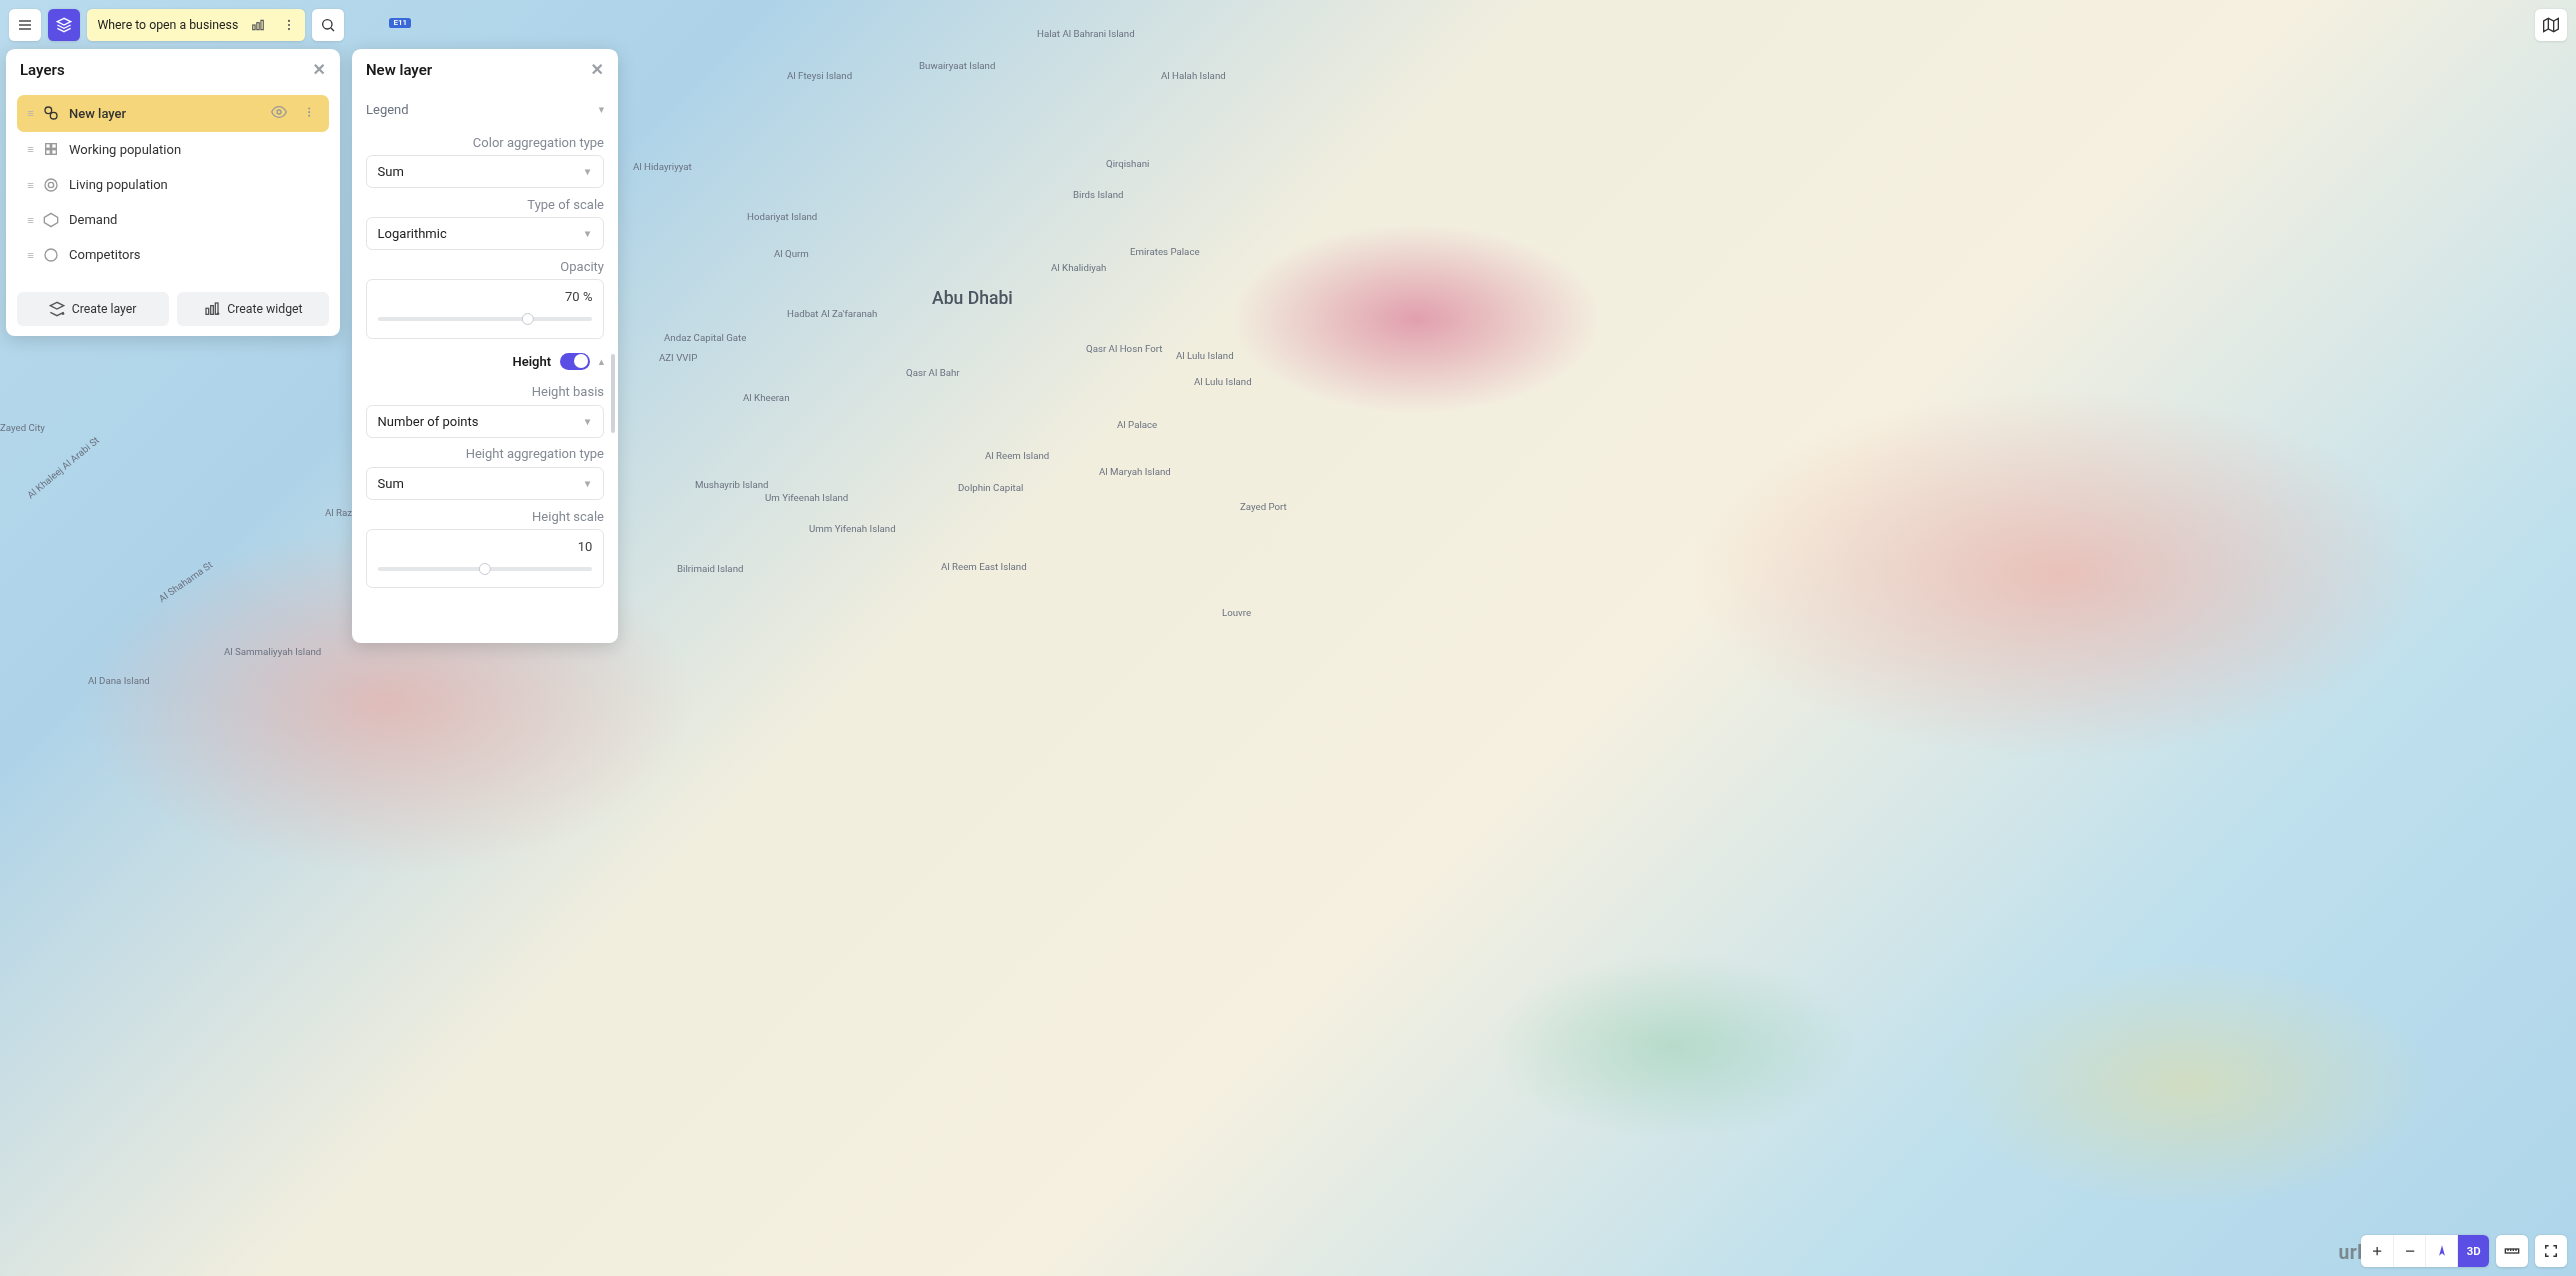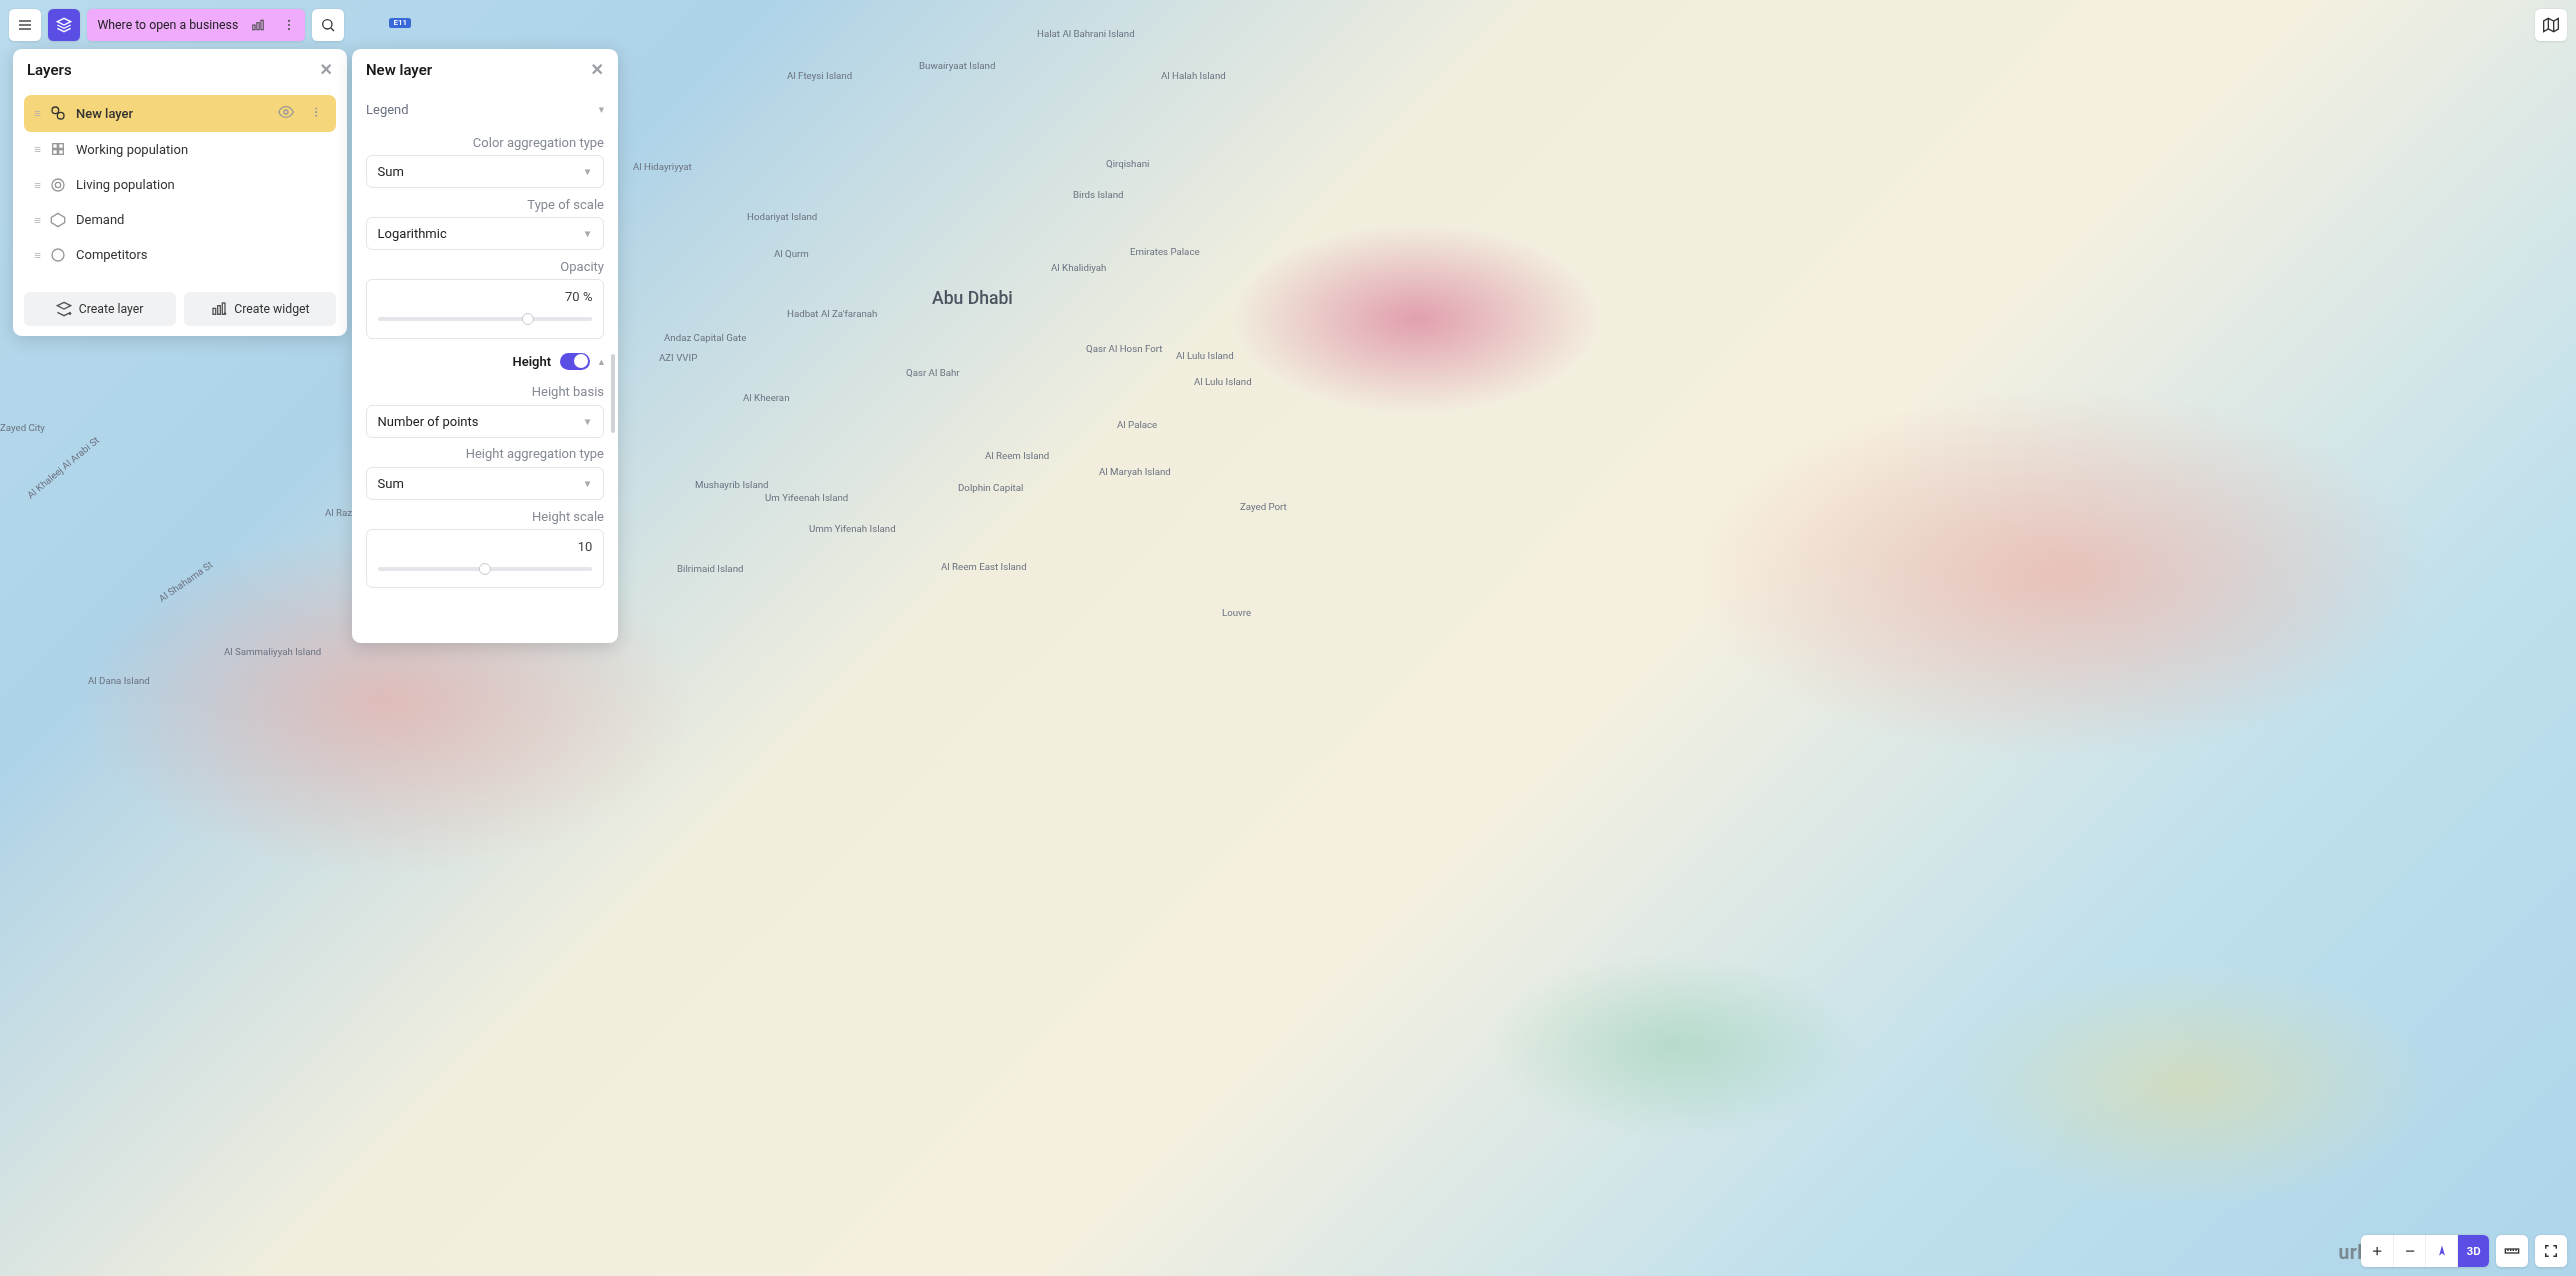--- a/index.html
+++ b/index.html
@@ -34,21 +34,21 @@
 
   
   .topbar { position: absolute; top: 8.8px; left: 8.8px; display: flex; gap: 7px; z-index: 20; }
   .icon-btn {
     width: 32px; height: 32px; background: #fff; border-radius: 5.3px;
     display: flex; align-items: center; justify-content: center;
     cursor: pointer; box-shadow: 0 0.9px 2.6px rgba(0,0,0,0.1);
   }
   .icon-btn.primary { background: #5b4ee5; color: #fff; }
   .project-bar {
-    height: 32px; background: #f0abfc; border-radius: 5.3px;
+    height: 32px; background: #fef9c3; border-radius: 5.3px;
     display: flex; align-items: center; padding: 0 3.5px 0 10.6px; gap: 7px;
     box-shadow: 0 0.9px 2.6px rgba(0,0,0,0.1);
     font-size: 12.3px; color: #222;
   }
   .project-bar .mini-btn { width: 24.6px; height: 24.6px; display:flex; align-items:center; justify-content:center; cursor:pointer; border-radius:3.5px; color:#555; }
   .top-right { position: absolute; top: 8.8px; right: 8.8px; z-index: 20; }
 
   
   .panel {
     position: absolute;
@@ -58,21 +58,21 @@
     z-index: 15;
   }
   .panel-header {
     display: flex; align-items: center; justify-content: space-between;
     padding: 12.3px 14px 10.6px 14px;
     font-size: 15px; font-weight: 600; color: #1a1a1a;
   }
   .close-x { color: #9aa0a6; cursor: pointer; font-size: 16px; line-height: 1; }
 
   
-  .layers-panel { top: 49px; left: 13px; width: 334px; }
+  .layers-panel { top: 49px; left: 6px; width: 334px; }
   .layers-body { padding: 5.3px 10.6px 10.6px 10.6px; }
   .layer-row {
     display: flex; align-items: center; gap: 8.8px;
     padding: 8.8px 10.6px; border-radius: 7px;
     font-size: 13px; color: #333;
     cursor: pointer;
   }
   .layer-row.active { background: #f6d67a; font-weight: 500; }
   .layer-row .grip { color: #b0b0b0; font-size: 11.4px; }
   .layer-row .layer-icon { width: 17.6px; height: 17.6px; display:flex; align-items:center; justify-content:center; color:#666; }

